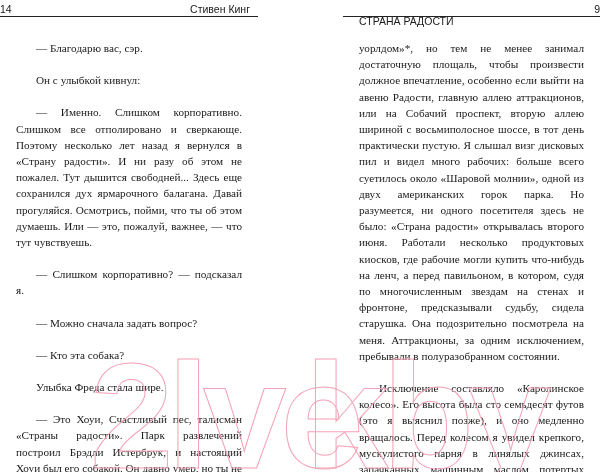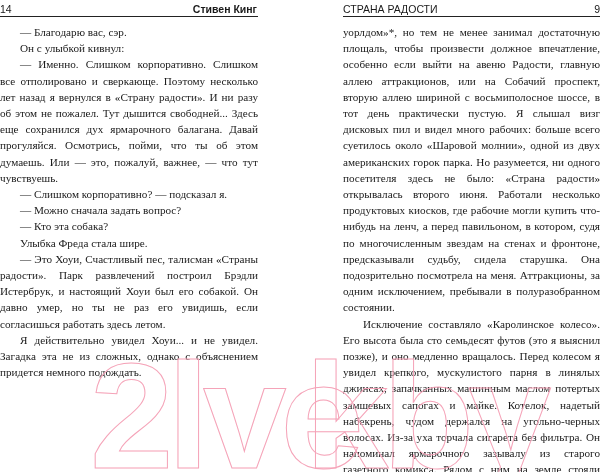--- a/index.html
+++ b/index.html
@@ -2,25 +2,25 @@
 <html><head>
 <meta charset="utf-8">
 <style>
   html, body { margin: 0; padding: 0; background: #ffffff; }
   body { width: 600px; height: 472px; position: relative; overflow: hidden; font-family: "Liberation Serif", serif; color: #1a1a1a; }
   .page { position: absolute; top: 0; height: 472px; }
   .page-left { left: 0; width: 258px; }
   .page-right { left: 343px; width: 257px; }
   .running-head { position: absolute; top: 2px; left: 0; right: 0; height: 14px; font-family: "Liberation Sans", sans-serif; font-size: 10.5px; line-height: 14px; border-bottom: 1px solid #222; }
   .running-head .num-left { position: absolute; left: 0; }
-  .running-head .title-right { position: absolute; right: 1px; font-weight: bold; }
-  .running-head .title-left { position: absolute; left: 0; }
+  .running-head .title-right { position: absolute; right: 8px; }
+  .running-head .title-left { position: absolute; left: 16px; margin-top: 12px; }
   .running-head .num-right { position: absolute; right: 0; }
   .body-text { position: absolute; top: 24px; left: 0; right: 0; font-size: 11.2px; line-height: 16.2px; text-align: justify; }
-  .body-text p { margin: 0; text-indent: 20px; }
+  .body-text p { margin: 16px; text-indent: 20px; }
   .watermark { position: absolute; font-family: "Liberation Sans", sans-serif; font-weight: bold; color: transparent; -webkit-text-stroke: 1px #f5a3b8; pointer-events: none; }
   .wm-left { left: 90px; top: 330px; font-size: 150px; letter-spacing: -6px; }
   .wm-right { left: 305px; top: 330px; font-size: 150px; letter-spacing: -6px; }
 </style>
 </head>
 <body>
 
 <div class="page page-left">
   <div class="running-head">
     <span class="num-left">14</span>

